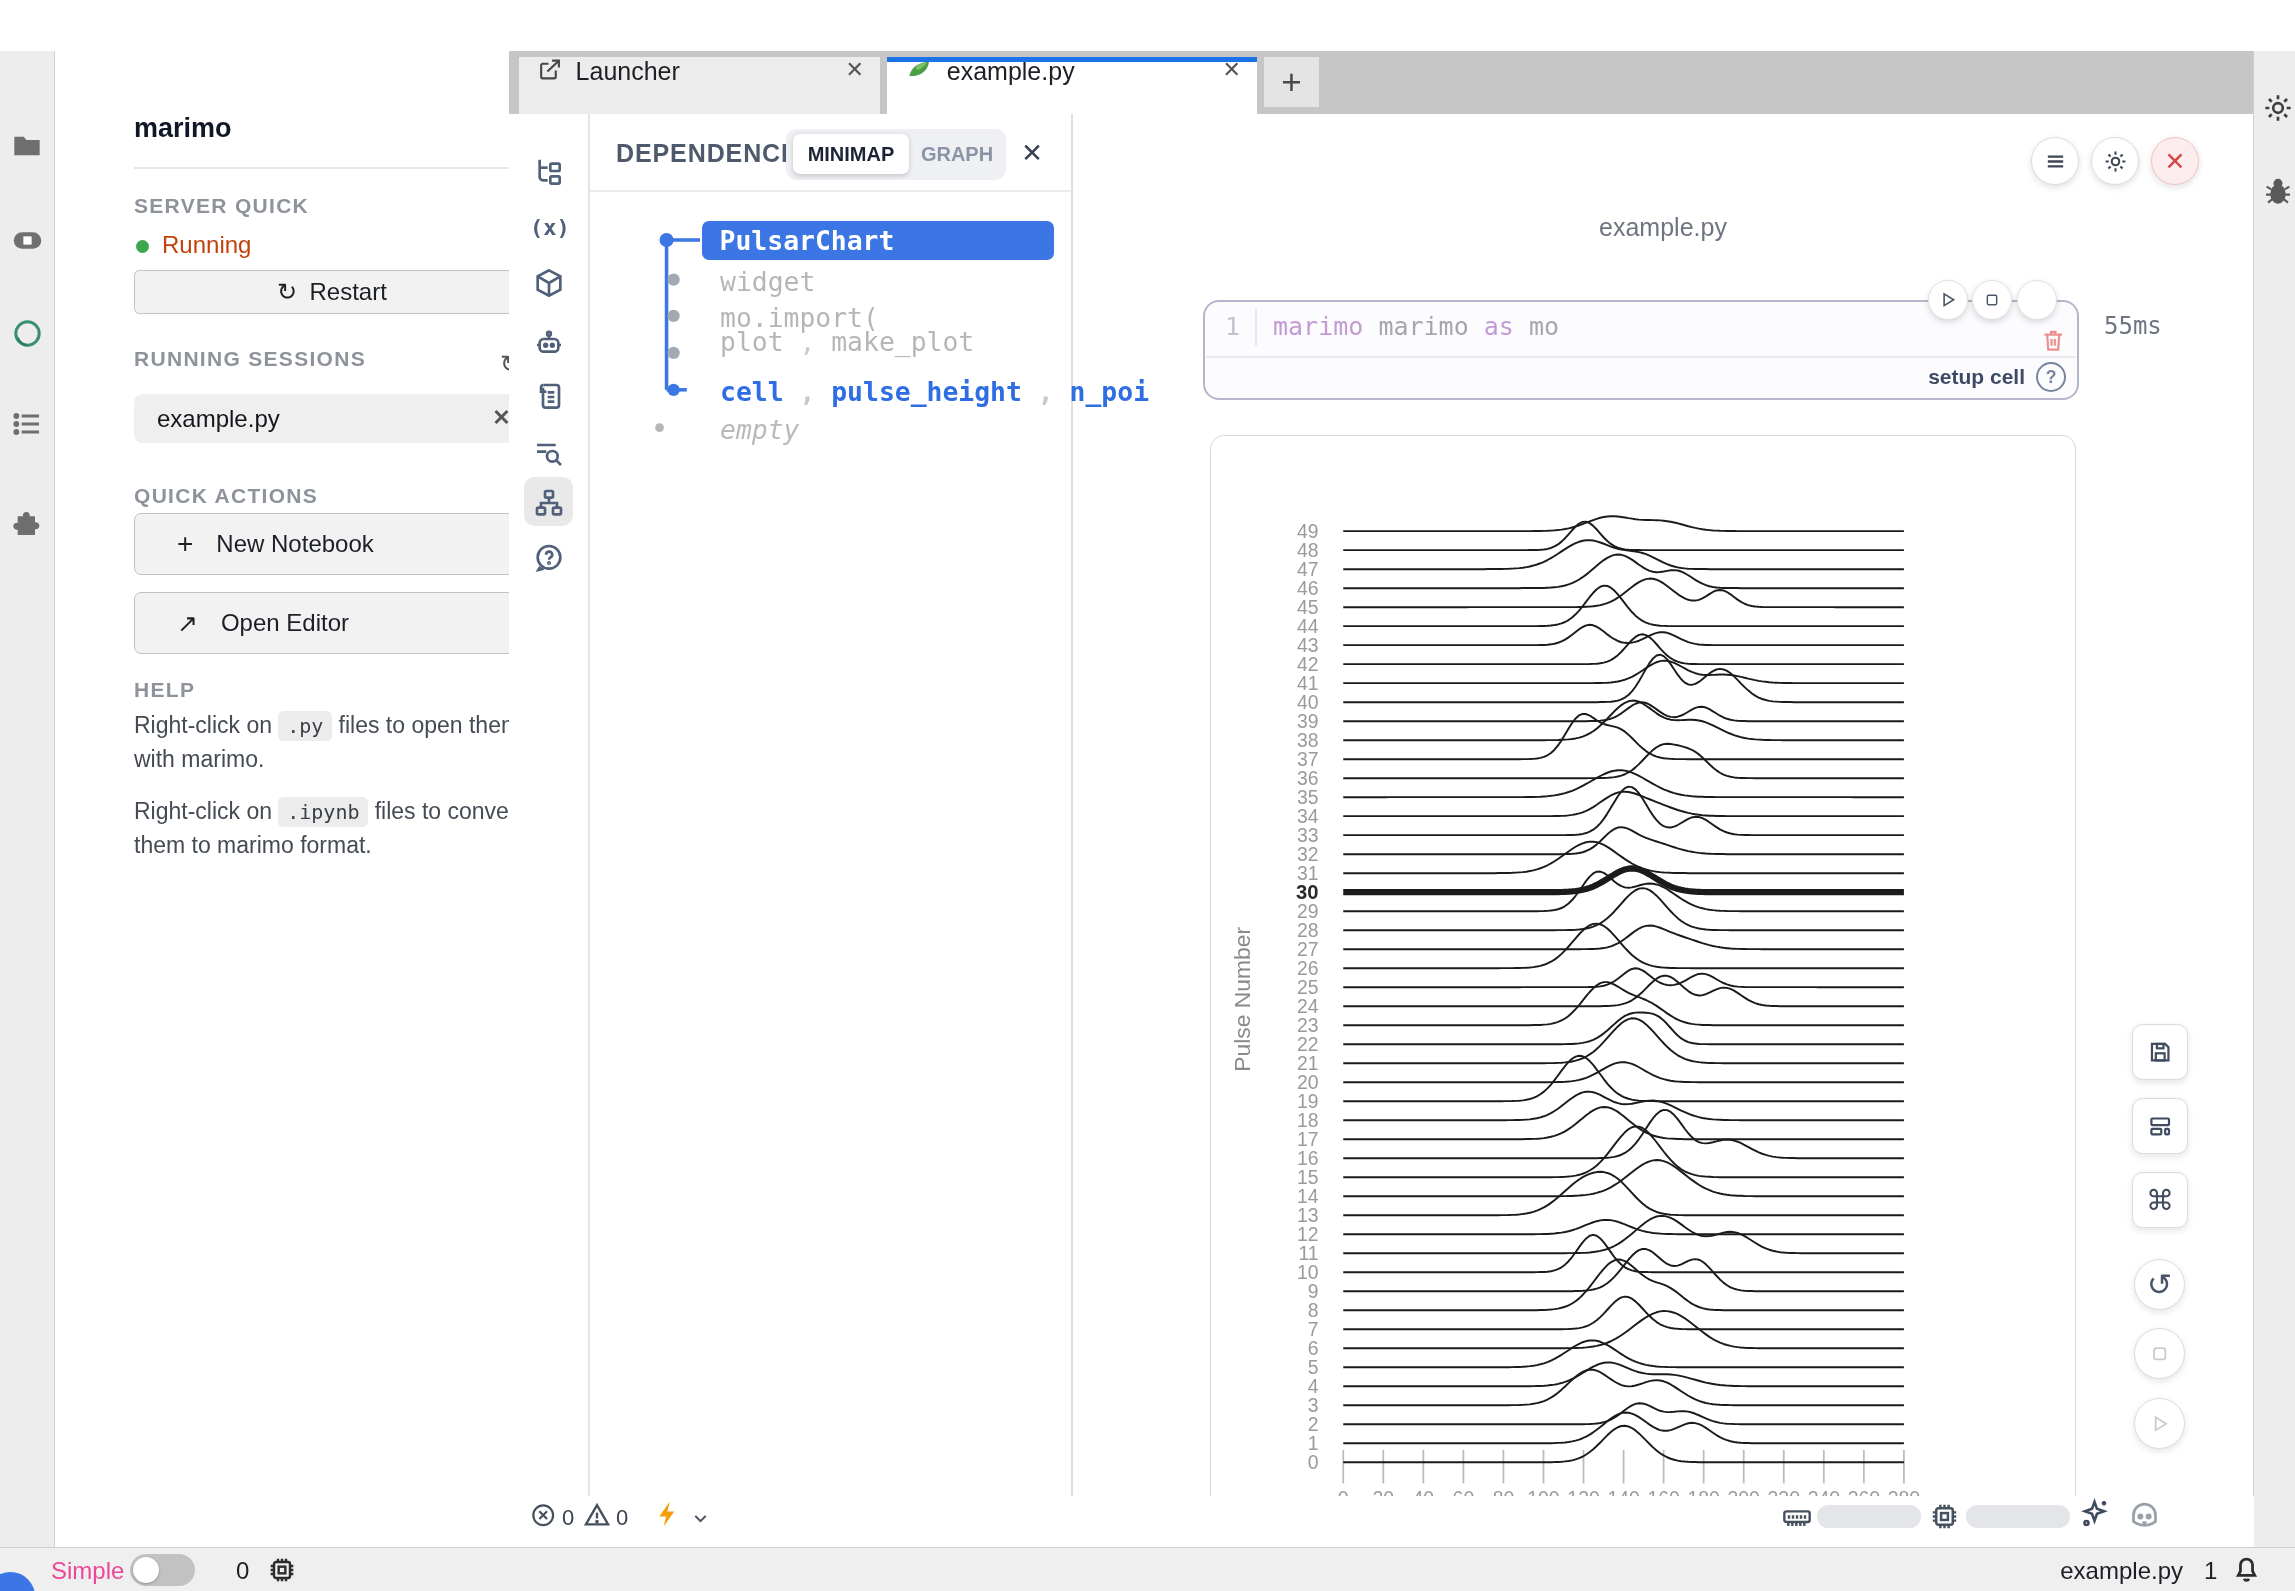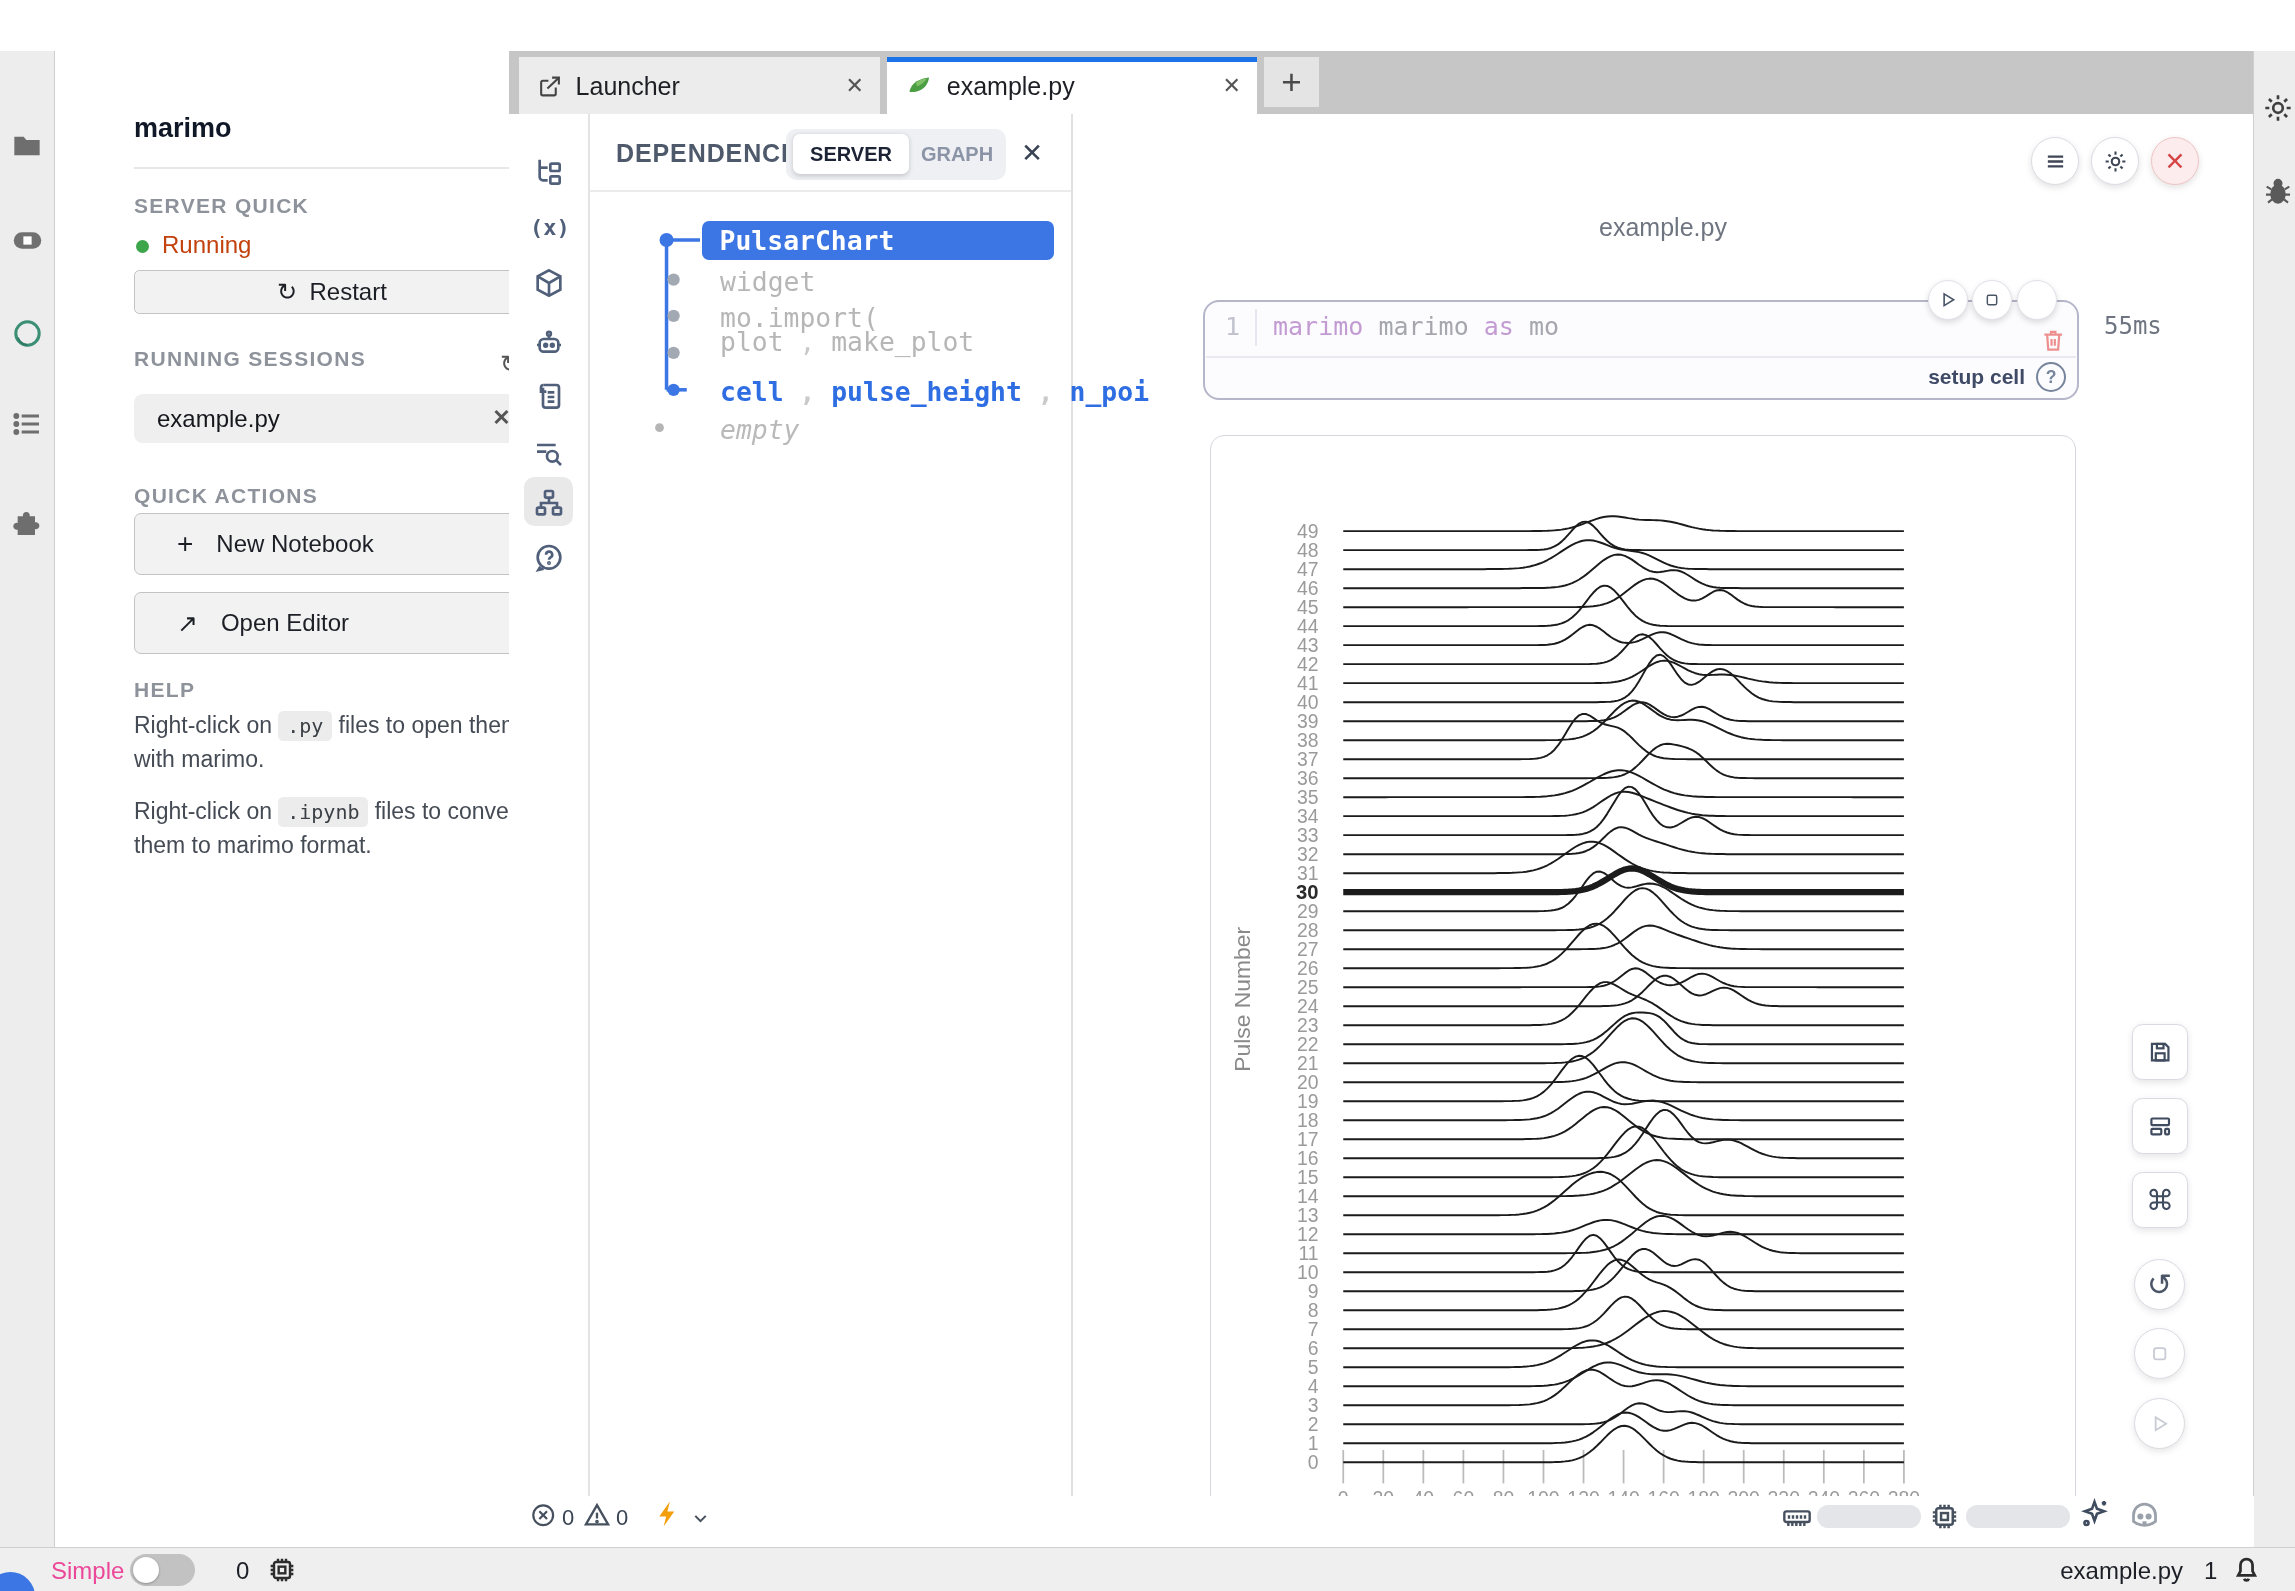--- a/index.html
+++ b/index.html
@@ -32,21 +32,21 @@
 .session{position:absolute;left:79px;top:343px;width:396px;height:49px;background:#efefef;border-radius:8.8px}
 .session .nm{position:absolute;left:23px;top:11.4px;font-size:24px;color:#15171c}
 .session .cl{position:absolute;right:19.4px;top:10.6px;font-size:22px;color:#555;font-weight:700;cursor:pointer}
 .helpp{position:absolute;left:79px;width:401px;font-size:23px;line-height:33px;color:#454b54}
 .chip{font-family:"DejaVu Sans Mono",monospace;font-size:20px;background:#ececec;border-radius:5.3px;padding:2.6px 8.8px;color:#3a3f46}
 .sb-thumb{position:absolute;left:498px;top:528px;width:8.8px;height:130px;border-radius:4.4px;background:#d2d2d2}
 
 
 .dockbg{position:absolute;left:509px;top:51px;width:1745px;height:1496px;background:#c6c6c6}
 .dockwhite{position:absolute;left:509px;top:114px;width:1745px;height:1382px;background:#fff}
-.tab{position:absolute;top:57px;height:58px;display:flex;align-items:center;font-size:25px;color:#1d1f24;cursor:pointer}
+.tab{position:absolute;top:57px;height:58px;display:flex;font-size:25px;color:#1d1f24;cursor:pointer}
 .tab-launcher{left:519px;width:361px;background:#ececec;padding-left:17.6px;gap:14px}
 .tab-example{left:887px;width:370px;background:#fff;padding-left:19.4px;gap:14px}
 .tab-active-bar{position:absolute;left:0;top:0;width:100%;height:5.3px;background:#1a73e8}
 .tab .tclose{position:absolute;right:16px;font-size:22px;color:#555}
 .tab-plus{position:absolute;left:1264px;top:57px;width:55px;height:50px;background:#e4e4e4;display:flex;align-items:center;justify-content:center;font-size:35px;color:#4a4a4a;cursor:pointer}
 
 
 .tstrip-border{position:absolute;left:588px;top:114px;width:1.8px;height:1382px;background:#e4e4e4}
 .ts-ic{position:absolute;left:533px;color:#51607a;cursor:pointer}
 .ts-tile{position:absolute;left:524px;top:477px;width:49px;height:49px;border-radius:10.6px;background:#e9e9ea}
@@ -270,21 +270,21 @@
         <circle cx="12" cy="11.5" r="8.5"></circle>
         <path d="M5.5 18.5 4 21l4-1"></path>
         <path d="M9.8 9.5a2.3 2.3 0 1 1 3.4 2c-.8.5-1.2 1-1.2 1.8"></path>
         <circle cx="12" cy="15.8" r=".5" fill="#51607a"></circle>
       </svg>
   </span>
 
   <div class="deps-border"></div>
   <div class="deps-title">DEPENDENCIES</div>
   <div class="vtoggle"></div>
-  <div class="vt-pill">SERVER</div>
+  <div class="vt-pill">MINIMAP</div>
   <div class="vt-graph">GRAPH</div>
   <span class="deps-close">✕</span>
   <div class="deps-hdiv"></div>
 
   <svg class="abs" style="left:647px;top:211px" width="62" height="229" viewBox="0 0 70 260">
     <path d="M22 33 V203" stroke="#3b76e4" stroke-width="4" fill="none"></path>
     <path d="M22 33 H60" stroke="#3b76e4" stroke-width="4" fill="none"></path>
     <circle cx="22" cy="33" r="8" fill="#3b76e4"></circle>
     <path d="M22 78 H28" stroke="#3b76e4" stroke-width="4"></path>
       <circle cx="30" cy="78" r="7" fill="#a3a9b3"></circle>

